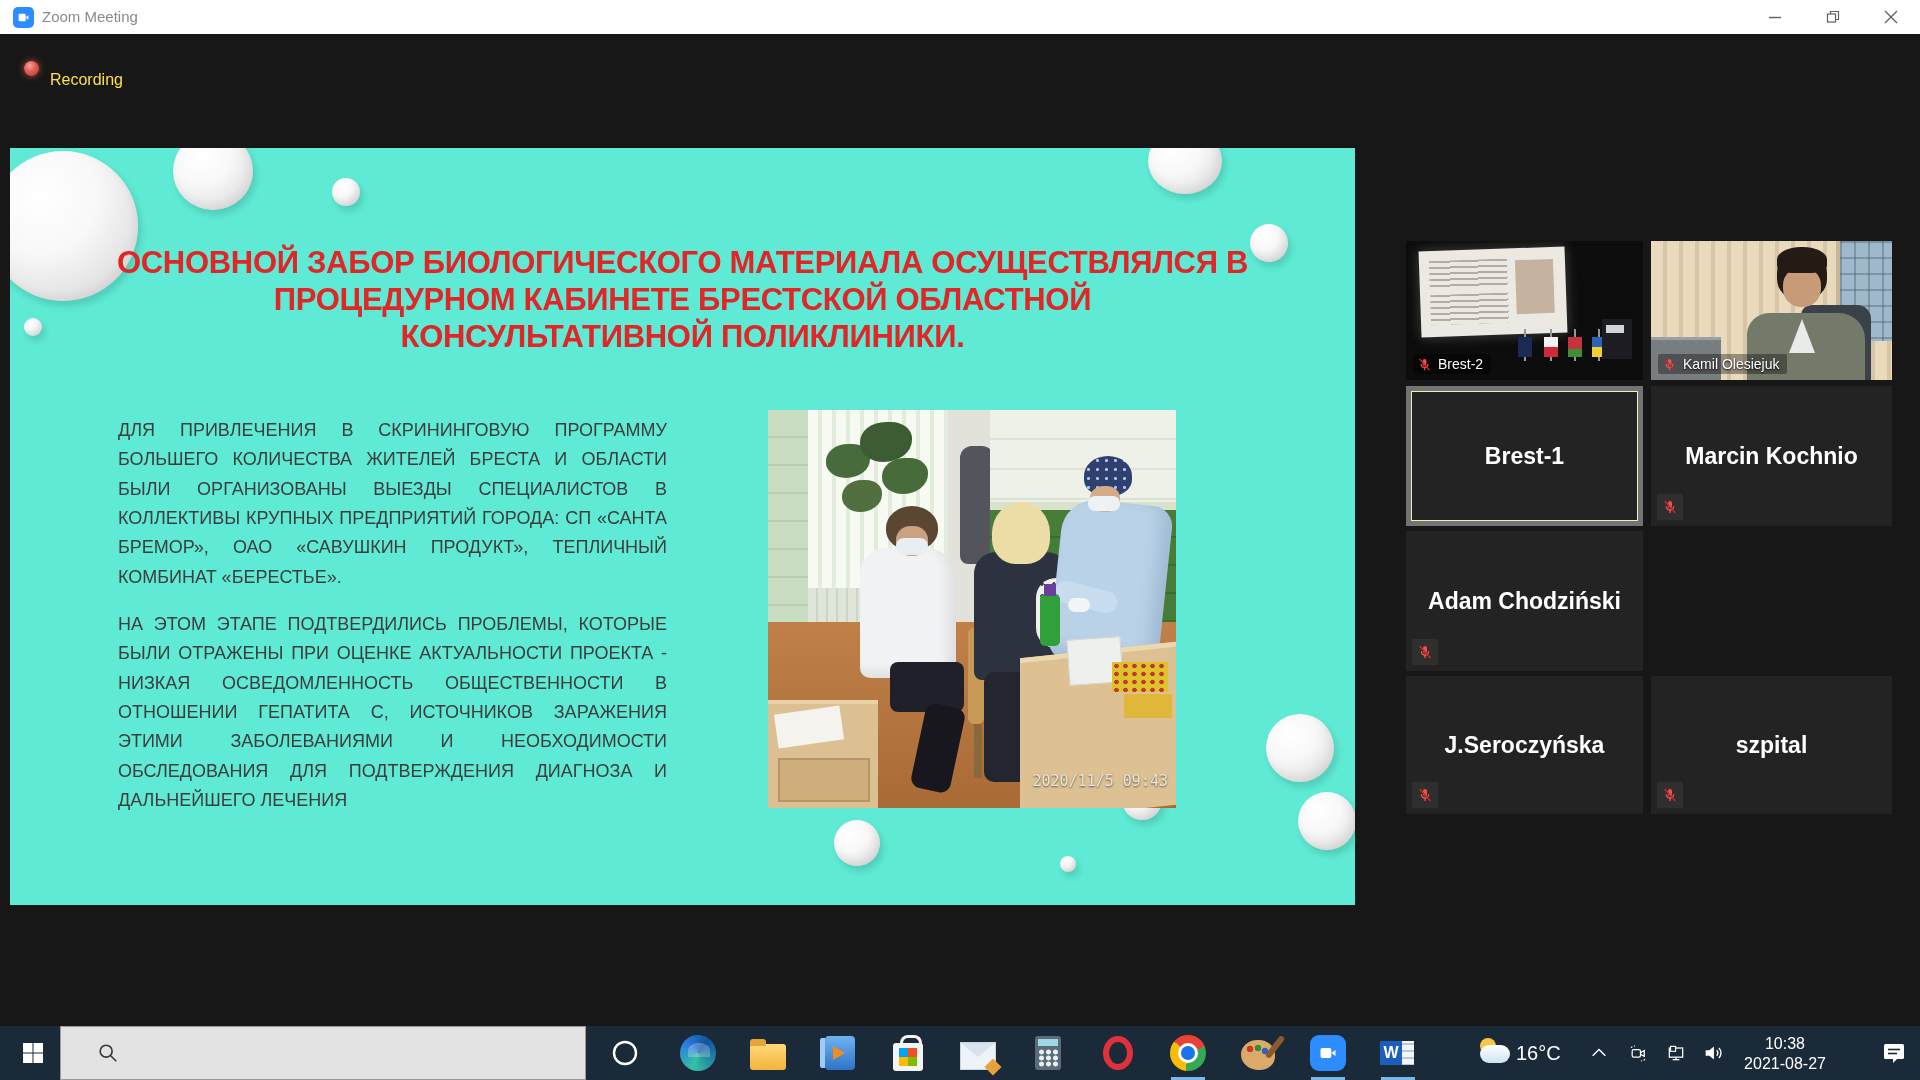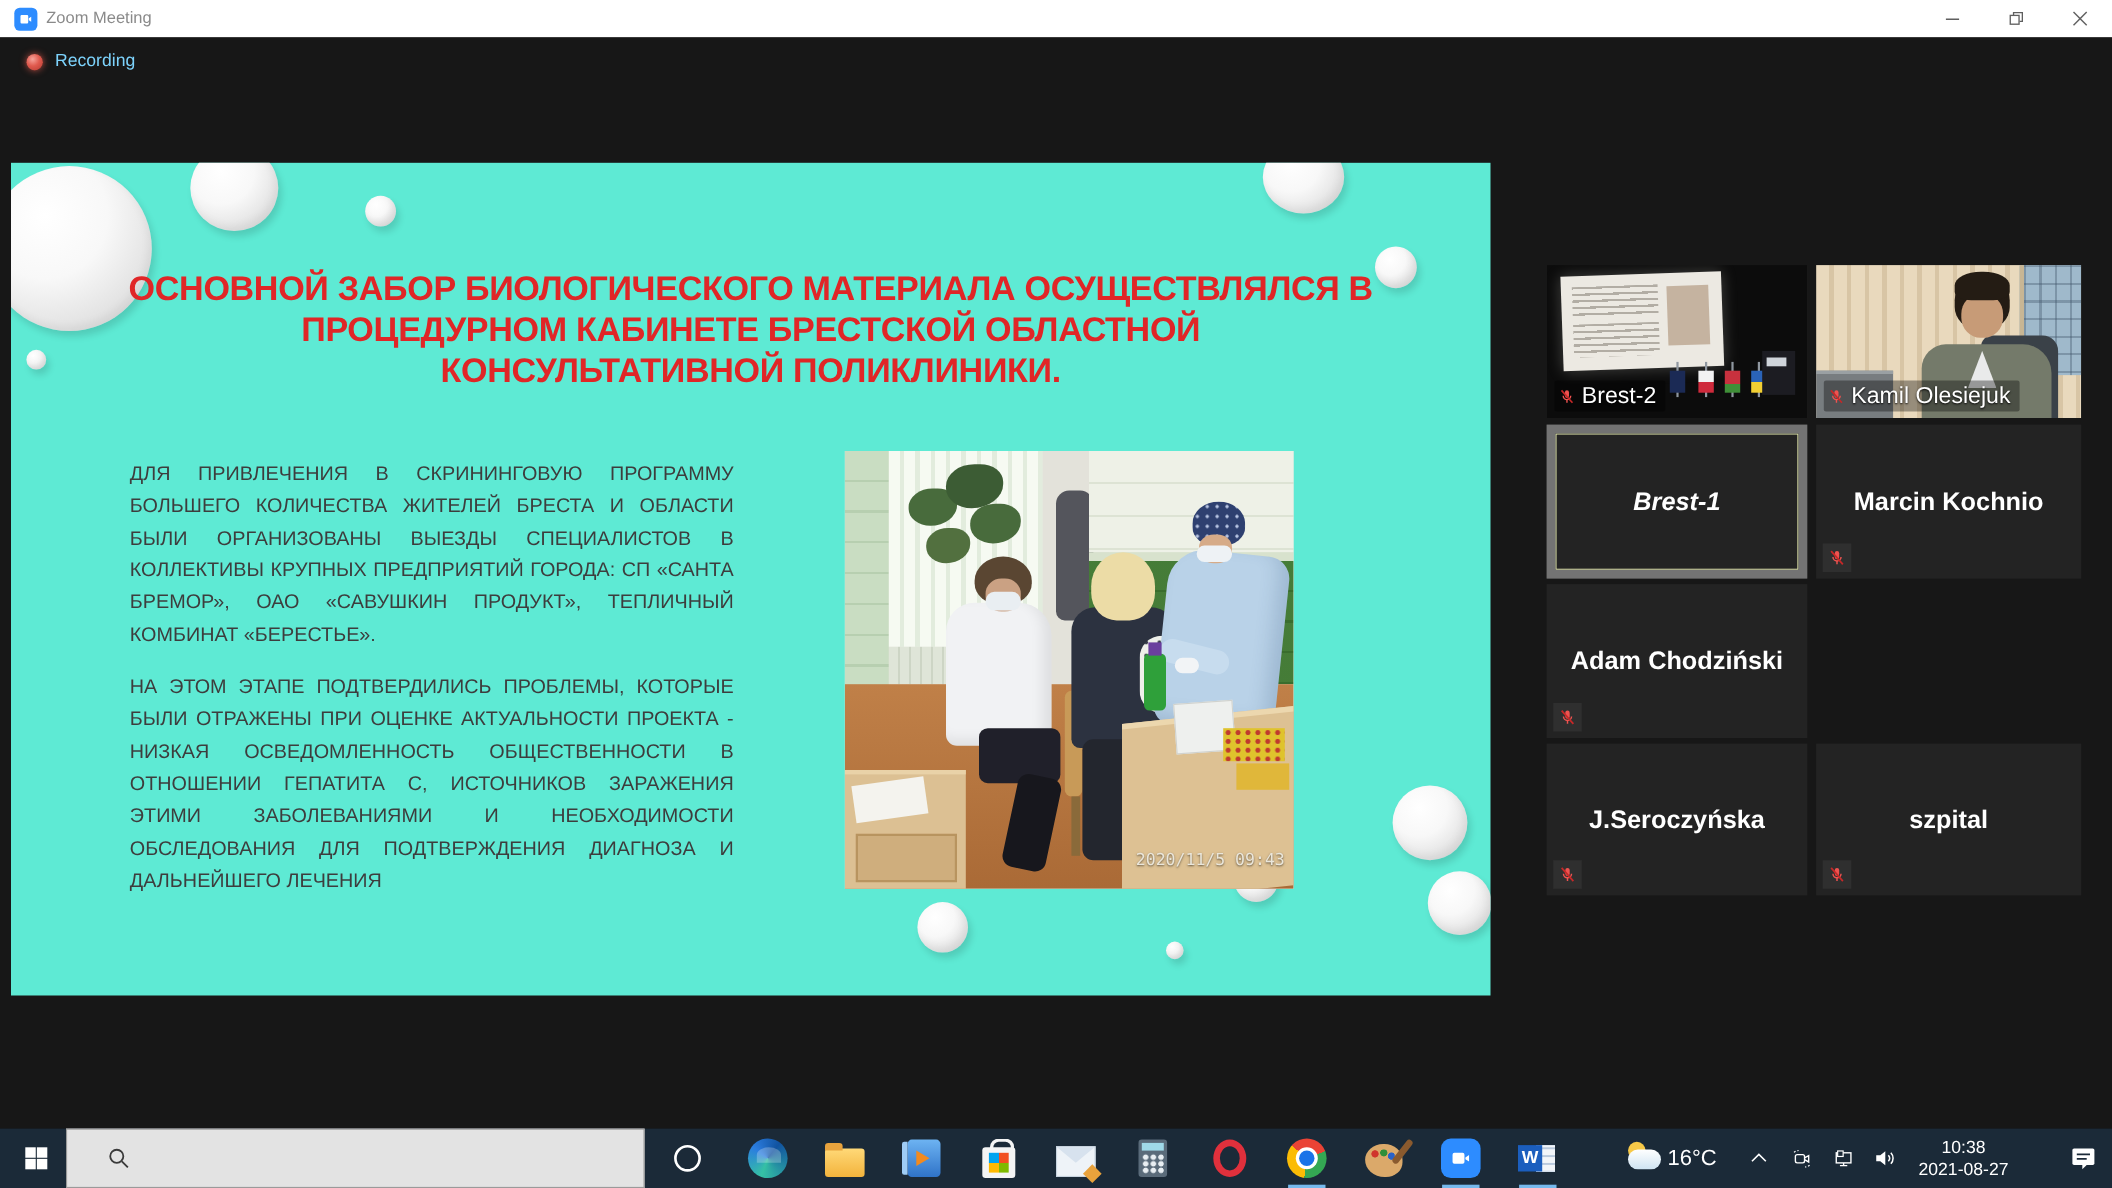--- a/index.html
+++ b/index.html
@@ -14,21 +14,21 @@
   .win-controls{position:absolute;right:0;top:0;height:34px;display:flex;}
   .win-btn{width:58px;height:34px;display:flex;align-items:center;justify-content:center;background:transparent;border:0;}
   .win-btn svg{stroke:#5f5f5f;}
 
   
   .meeting{position:absolute;left:0;top:34px;width:1920px;height:992px;background:#171717;}
   .recording{position:absolute;left:24px;top:13px;display:flex;align-items:center;gap:11px;}
   .rec-dot{width:15px;height:15px;border-radius:50%;
            background:radial-gradient(circle at 38% 32%,#f6a39a 0%,#e05a4e 45%,#b33a30 100%);
            box-shadow:0 0 7px rgba(224,90,78,.8);}
-  .rec-label{color:#7dd3fc;font-size:16px;}
+  .rec-label{color:#fde047;font-size:16px;margin-top:24px;}
 
   
   .slide{position:absolute;left:10px;top:114px;width:1345px;height:757px;background:#5eead4;overflow:hidden;}
   .bubble{position:absolute;border-radius:50%;
           background:radial-gradient(circle at 35% 30%,#ffffff 0%,#f8f8f8 40%,#e3e3e3 72%,#cfcfcf 100%);
           box-shadow:3px 5px 7px rgba(0,0,0,.13), inset -3px -4px 8px rgba(0,0,0,.05);}
   .s-title{position:absolute;left:105px;top:96px;width:1135px;text-align:center;color:#e02627;
            font-size:31px;font-weight:700;line-height:1.2;letter-spacing:-.3px;}
   .s-body{position:absolute;left:108px;top:268px;width:549px;color:#3d3d3d;font-size:18px;
           line-height:1.63;text-align:justify;}
@@ -91,26 +91,26 @@
   .ph-racky2{left:356px;top:284px;width:48px;height:24px;background:#e0b73a;}
   .ph-ts{left:178px;top:362px;width:222px;text-align:right;color:#eae6da;
          font-family:"DejaVu Sans Mono",monospace;font-size:15px;text-shadow:0 1px 2px rgba(0,0,0,.6);}
 
   
   .tiles{position:absolute;left:1406px;top:207px;width:486px;height:575px;}
   .tile{position:absolute;background:#232323;overflow:hidden;box-sizing:border-box;}
   .t-c1{left:0;width:237px;}  .t-c2{left:245px;width:241px;}
   .t-r1{top:0;height:139px;}  .t-r2{top:145px;height:140px;}
   .t-r3{top:290px;height:140px;} .t-r4{top:435px;height:138px;}
-  .tile.active{border:8px solid #737373;box-shadow:0 0 0 1px #eef3b4 inset;font-style:italic;}
+  .tile.active{border:5px solid #737373;box-shadow:0 0 0 1px #eef3b4 inset;}
   .pname-c{position:absolute;left:0;right:0;top:50%;transform:translateY(-50%);
            text-align:center;color:#fff;font-size:23px;font-weight:700;}
   .plabel{position:absolute;left:7px;bottom:6px;display:flex;align-items:center;gap:6px;
           background:rgba(0,0,0,.35);padding:2px 8px 2px 4px;border-radius:2px;}
-  .plabel span{color:#fff;font-size:21px;text-shadow:0 1px 2px #000;}
+  .plabel span{color:#fff;font-size:14px;text-shadow:0 1px 2px #000;}
   .mic-badge{position:absolute;left:6px;bottom:6px;width:26px;height:26px;background:#2f2f2f;
              display:flex;align-items:center;justify-content:center;}
 
   
   .bz{position:absolute;inset:0;background:#0c0c0c;}
   .bz *{position:absolute;}
   .bz-screen{left:14px;top:8px;width:146px;height:86px;background:#ece9e2;transform:rotate(-2deg);
              box-shadow:0 0 14px rgba(240,238,230,.25);}
   .bz-txt{left:10px;width:78px;background:repeating-linear-gradient(180deg,#b2ada4 0 2px,transparent 2px 6px);}
   .bz-pic{left:96px;top:12px;width:38px;height:54px;background:#c5b3a0;}

